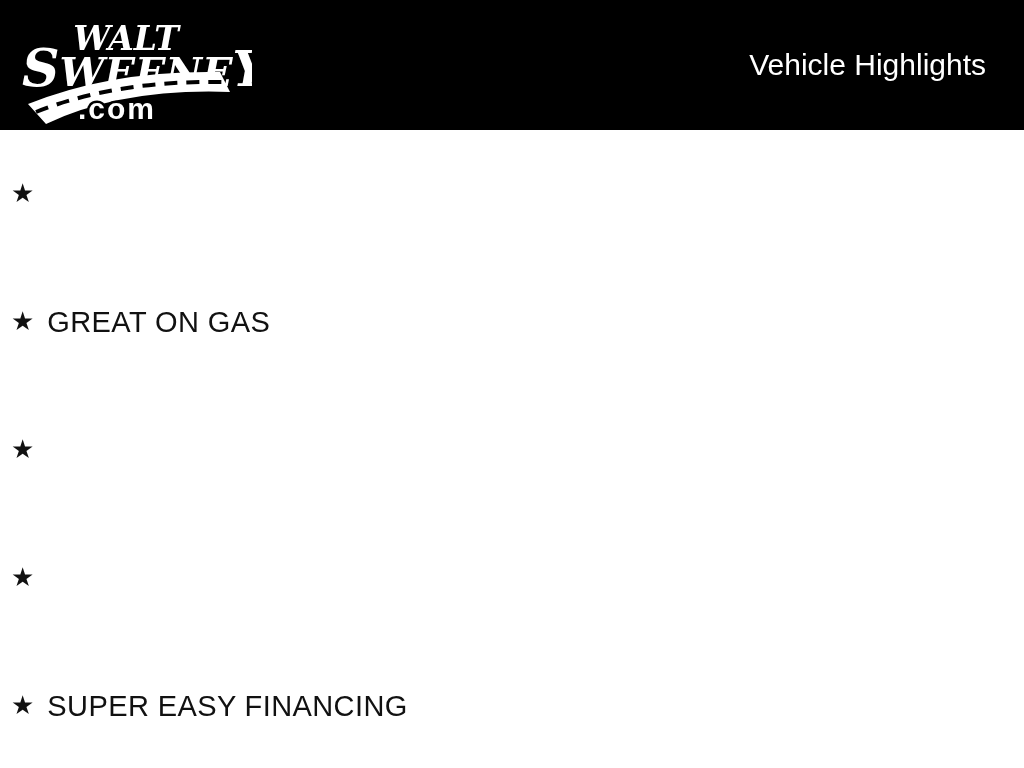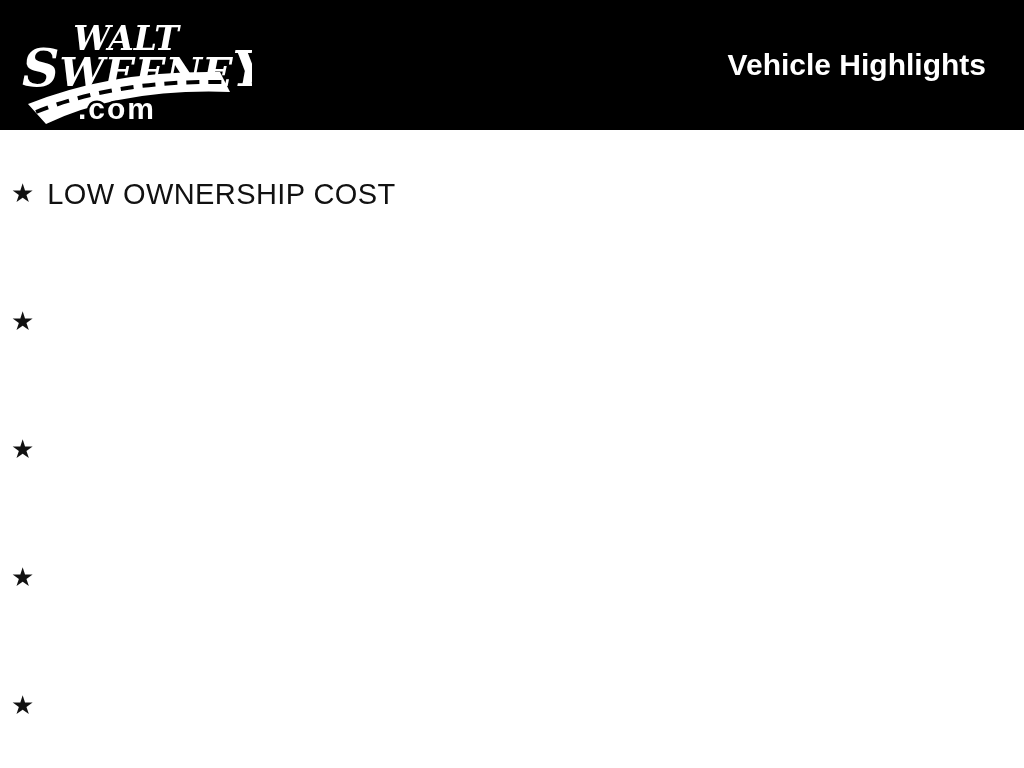--- a/index.html
+++ b/index.html
@@ -32,21 +32,21 @@
   }
   .logo-dotcom {
     font-family: "Liberation Sans", "DejaVu Sans", sans-serif;
     font-weight: bold;
     fill: #ffffff;
     letter-spacing: 2px;
   }
   .header-title {
     color: #ffffff;
     font-size: 30px;
-    font-weight: 700;
+    font-weight: 400;
     white-space: nowrap;
   }
   .highlights {
     padding: 0;
     margin: 0;
   }
   .highlight-item {
     height: 128px;
     display: flex;
     align-items: center;
@@ -84,27 +84,28 @@
 
       <text class="logo-dotcom" x="66" y="113" font-size="30" stroke="#000000" stroke-width="5" paint-order="stroke">.com</text>
     </svg>
   </div>
   <div class="header-title">Vehicle Highlights</div>
 </div>
 
 <div class="highlights">
   <div class="highlight-item">
     <span class="star">★</span>
-    <span class="highlight-label">LOW OWNERSHIP COST</span>
+  </div>
+  <div class="highlight-item">
+    <span class="star">★</span>
+    <span class="highlight-label">GREAT ON GAS</span>
   </div>
   <div class="highlight-item">
     <span class="star">★</span>
   </div>
   <div class="highlight-item">
     <span class="star">★</span>
   </div>
   <div class="highlight-item">
     <span class="star">★</span>
-  </div>
-  <div class="highlight-item">
-    <span class="star">★</span>
+    <span class="highlight-label">SUPER EASY FINANCING</span>
   </div>
 </div>
 
 </body></html>

